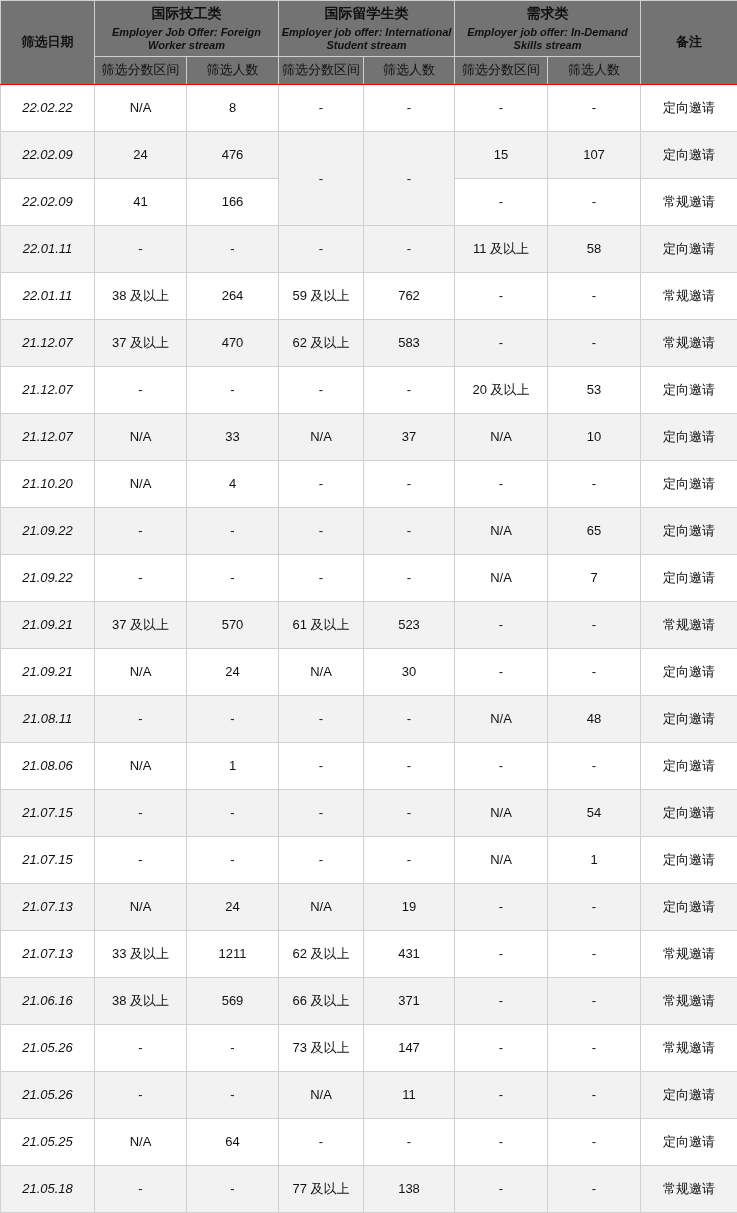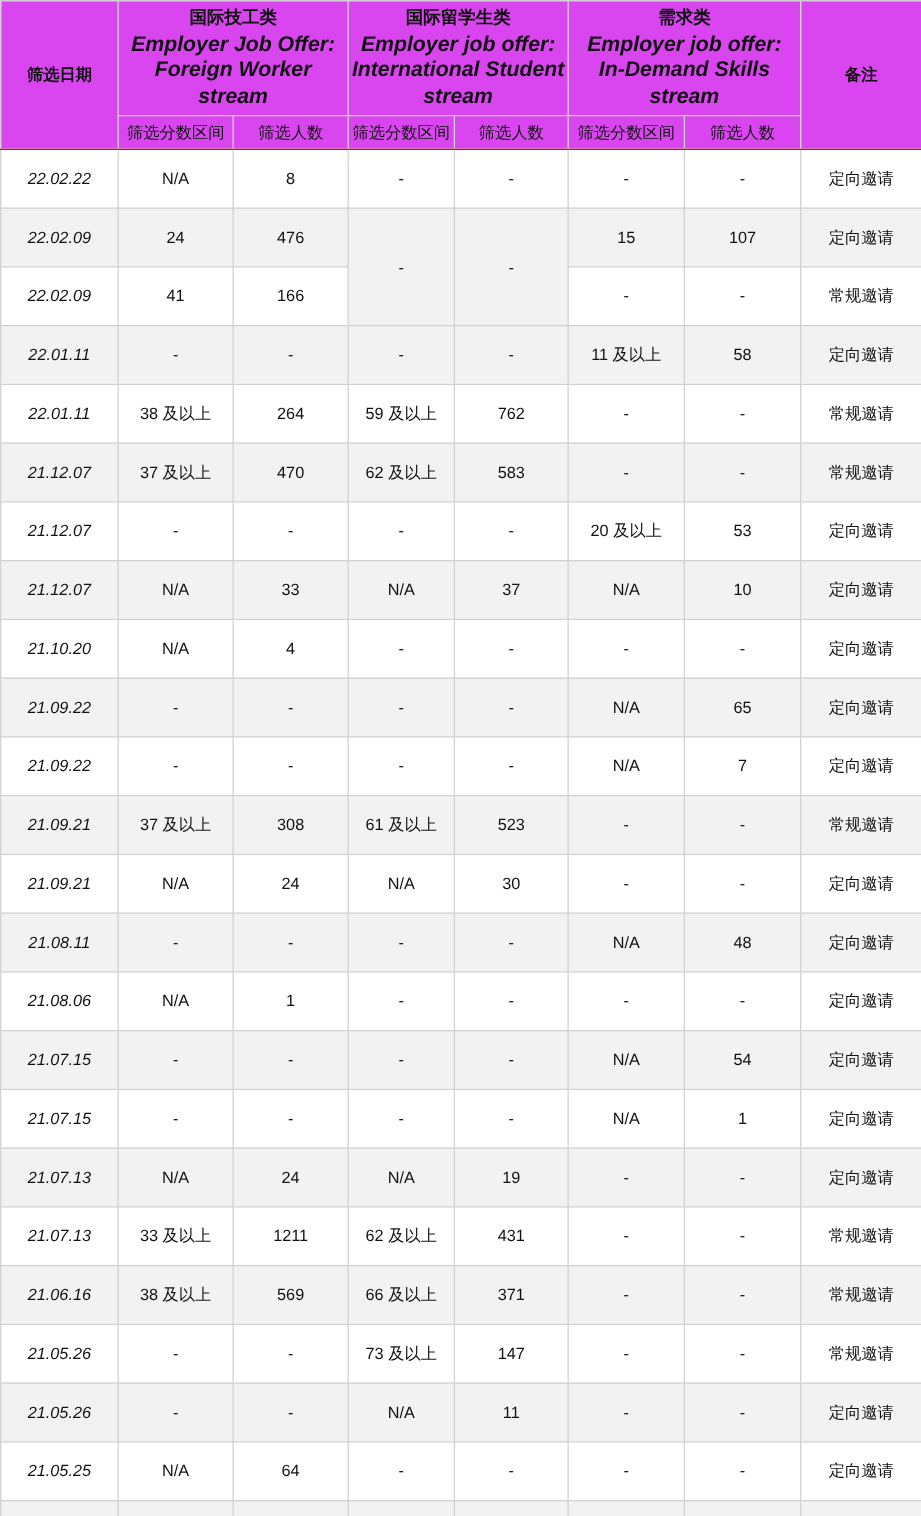--- a/index.html
+++ b/index.html
@@ -18,21 +18,21 @@
   }
   table.draw-table td, table.draw-table th {
     border: 1px solid #d0d0d0;
     text-align: center;
     vertical-align: middle;
     font-size: 13px;
     color: #111111;
   }
   
   thead th {
-    background: #d946ef;
+    background: #737373;
     color: #ffffff;
     border: 1px solid #ee0000;
     border-right: 1px solid #ffffff;
     border-bottom: 1px solid #ffffff;
     font-weight: bold;
     padding: 4px 2px;
     line-height: 1.25;
   }
   thead th.edge-right {
     border-right: 1px solid #ee0000;
@@ -41,21 +41,21 @@
   thead th.edge-bottom {
     border-bottom: 1px solid #ee0000;
   }
   th.group-cell .cn {
     display: block;
     font-size: 14px;
     margin-bottom: 3px;
   }
   th.group-cell .en {
     display: block;
-    font-size: 17px;
+    font-size: 11px;
     font-style: italic;
     line-height: 1.22;
   }
   th.sub {
     font-size: 12.5px;
     font-weight: normal;
     line-height: 1.25;
     padding: 5px 2px;
   }
   th.side {
@@ -233,21 +233,21 @@
         <td>-</td>
         <td>-</td>
         <td>-</td>
         <td>N/A</td>
         <td>7</td>
         <td class="note">定向邀请</td>
       </tr>
       <tr class="even">
         <td class="date">21.09.21</td>
         <td>37 及以上</td>
-        <td>308</td>
+        <td>570</td>
         <td>61 及以上</td>
         <td>523</td>
         <td>-</td>
         <td>-</td>
         <td class="note">常规邀请</td>
       </tr>
       <tr class="odd">
         <td class="date">21.09.21</td>
         <td>N/A</td>
         <td>24</td>

